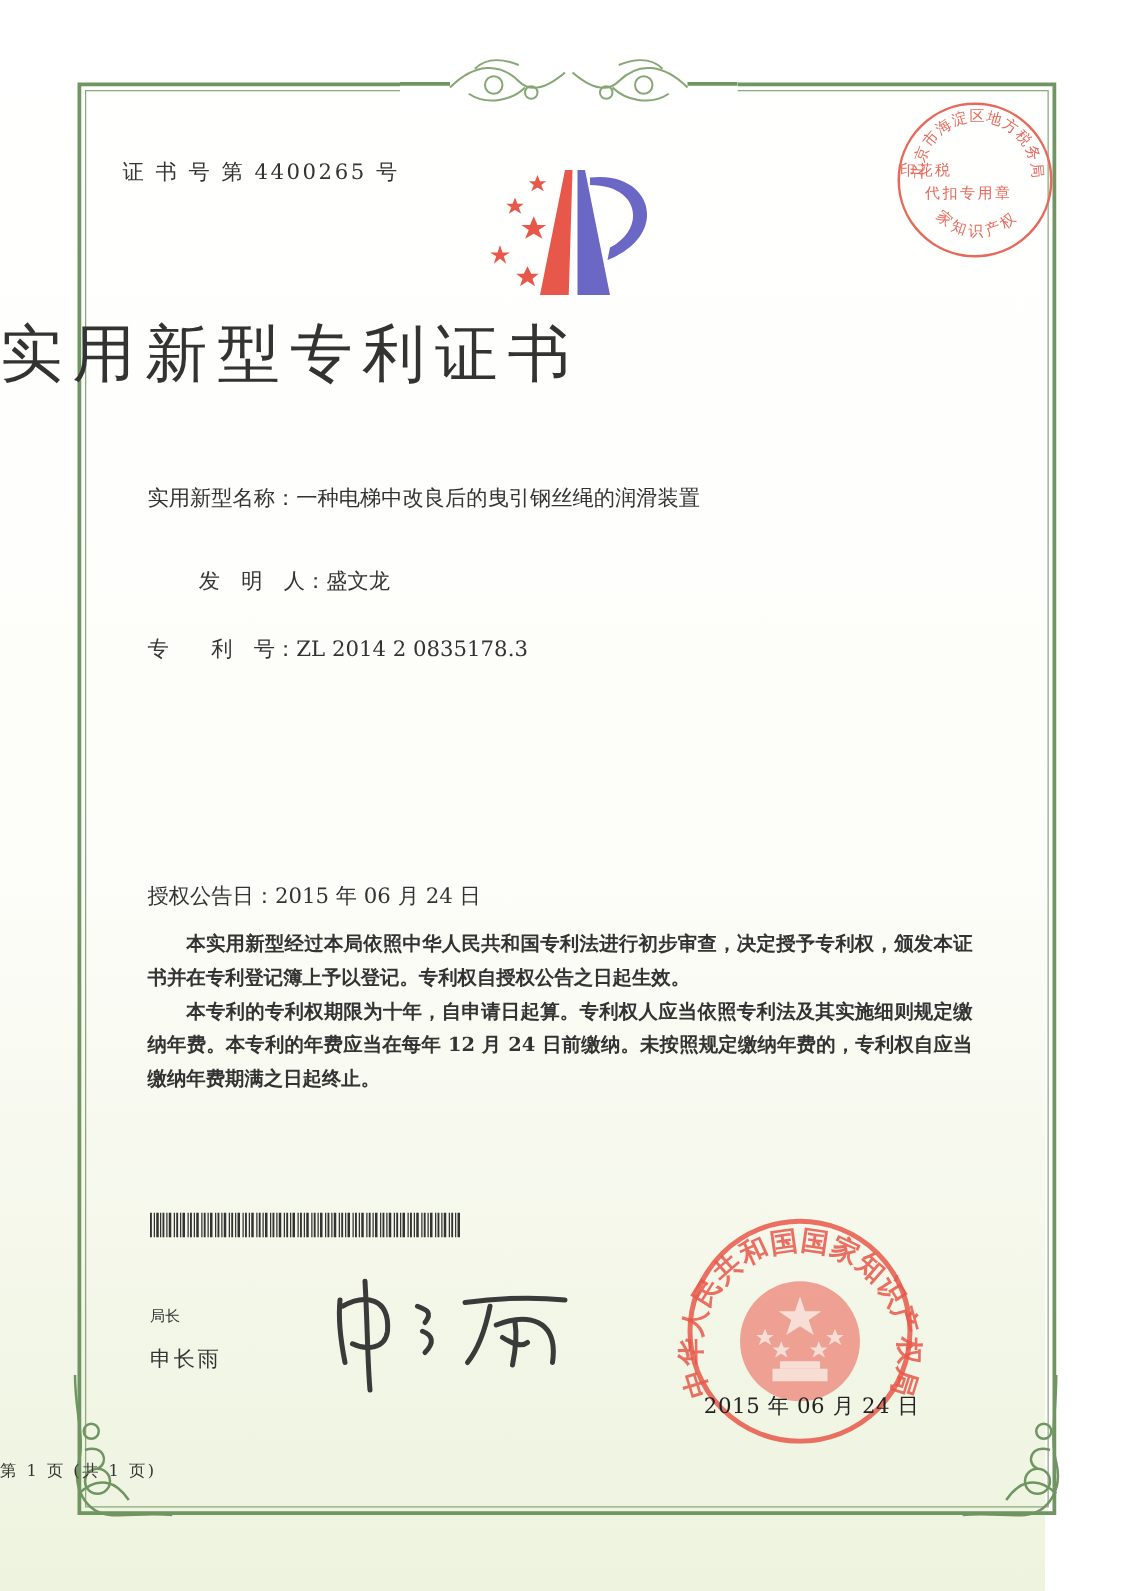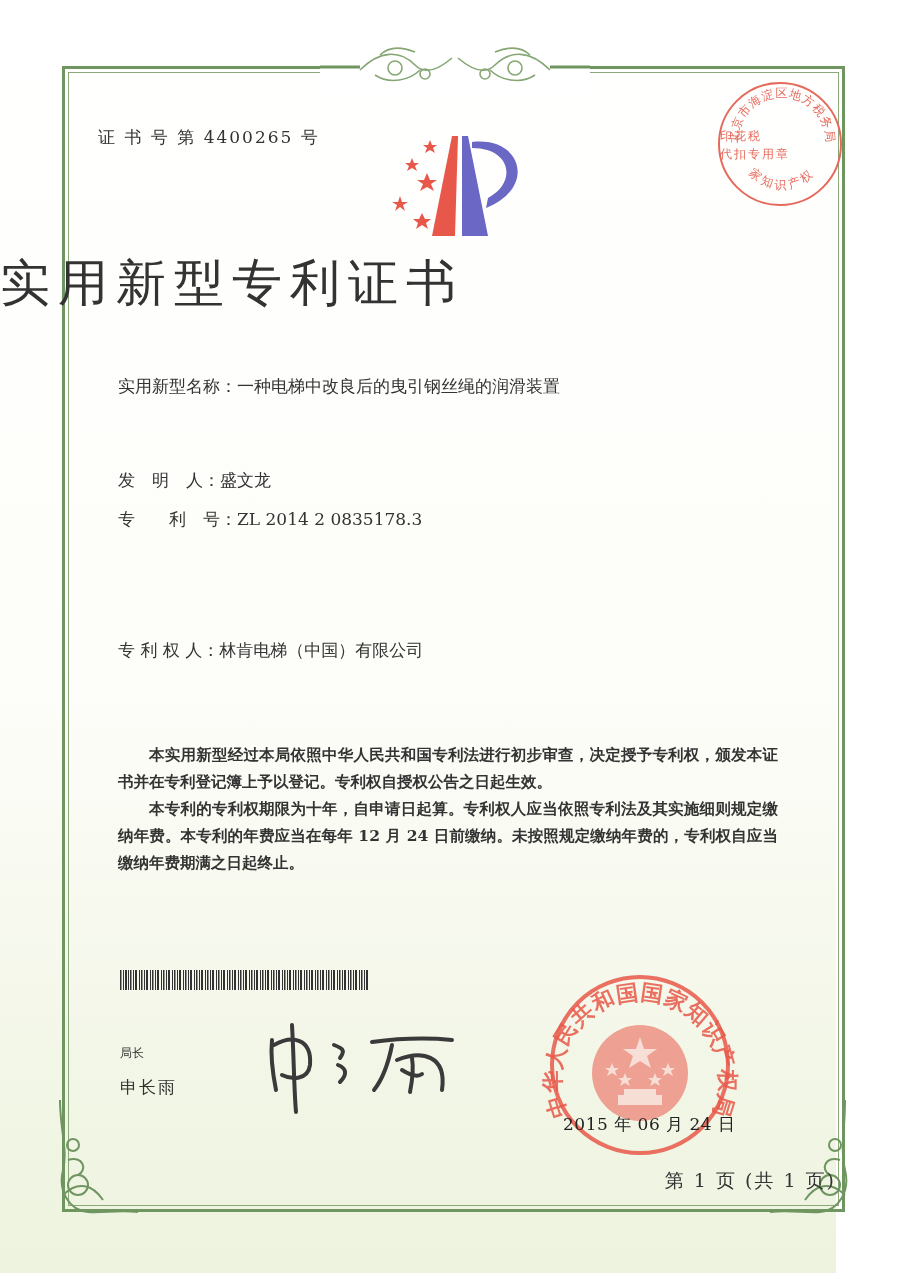--- a/index.html
+++ b/index.html
@@ -69,22 +69,22 @@
     .dir-title { position: absolute; left: 120px; top: 1045px; font-family: "DejaVu Sans", "Liberation Sans", sans-serif; font-size: 12px; color: #333; text-align: center; }
     .dir-name { position: absolute; left: 120px; top: 1076px; font-family: "DejaVu Sans", "Liberation Sans", sans-serif; font-size: 17px; color: #333; letter-spacing: 2px; }
     .signature { position: absolute; left: 262px; top: 1020px; width: 200px; height: 95px; }
 
     .stamp-sipo { position: absolute; left: 540px; top: 965px; width: 200px; height: 190px; }
     .issue-date {
       position: absolute; left: 563px; top: 1113px; font-size: 17px; color: #222;
       letter-spacing: 0.5px;
     }
     .page-no {
-      position: absolute; left: 0; right: 0; top: 1168px; text-align: right;
-      font-size: 19px; color: #333; letter-spacing: 2px;
+      position: absolute; left: 0; right: 0; top: 1168px; text-align: left;
+      font-size: 13px; color: #333; letter-spacing: 2px;
     }
   </style>
 </head>
 <body>
 
 <div class="sheet">
 
   <div class="frame-outer"></div>
   <div class="frame-inner"></div>
 
@@ -151,36 +151,36 @@
         <path id="taxArcBot" d="M26 86 A44 44 0 0 0 98 86"></path>
       </defs>
       <text font-size="12" fill="#e66a5c" letter-spacing="1">
         <textPath href="#taxArcTop" startOffset="50%" text-anchor="middle">北京市海淀区地方税务局</textPath>
       </text>
       <text font-size="12" fill="#e66a5c" letter-spacing="3">
         <textPath href="#taxArcBot" startOffset="50%" text-anchor="middle">国家知识产权局</textPath>
       </text>
     </svg>
     <div class="center-text" style="top:44px;">印花税</div>
-    <div class="center-text" style="top:62px;">代扣专用章</div>
+    <div class="center-text" style="top:62px;padding-left:20px;">代扣专用章</div>
   </div>
 
   <div class="title">实用新型专利证书</div>
 
-  <div class="field" style="top:375px;">
+  <div class="field" style="top:387px;">
     <span class="lbl">实用新型名称：</span><span class="val">一种电梯中改良后的曳引钢丝绳的润滑装置</span>
   </div>
-  <div class="field" style="top:469px;">
+  <div class="field" style="top:453px;margin-left:41px;">
     <span class="lbl">发　明　人：</span><span class="val">盛文龙</span>
   </div>
   <div class="field" style="top:508px;">
     <span class="lbl">专　　利　号：</span><span class="val">ZL 2014 2 0835178.3</span>
   </div>
-  <div class="field" style="top:639px;">
-    <span class="lbl">专 利 权 人：</span><span class="val">林肯电梯（中国）有限公司</span>
+  <div class="field" style="top:705px;">
+    <span class="lbl">授权公告日：</span><span class="val">2015 年 06 月 24 日</span>
   </div>
 
   <div class="para" style="top:741px;">
     <p>本实用新型经过本局依照中华人民共和国专利法进行初步审查，决定授予专利权，颁发本证书并在专利登记簿上予以登记。专利权自授权公告之日起生效。</p>
     <p>本专利的专利权期限为十年，自申请日起算。专利权人应当依照专利法及其实施细则规定缴纳年费。本专利的年费应当在每年 12 月 24 日前缴纳。未按照规定缴纳年费的，专利权自应当缴纳年费期满之日起终止。</p>
   </div>
 
   <svg class="barcode" viewBox="0 0 248 20" preserveAspectRatio="none">
     <g fill="#333">
       <rect x="0" y="0" width="1.5" height="20"></rect>

